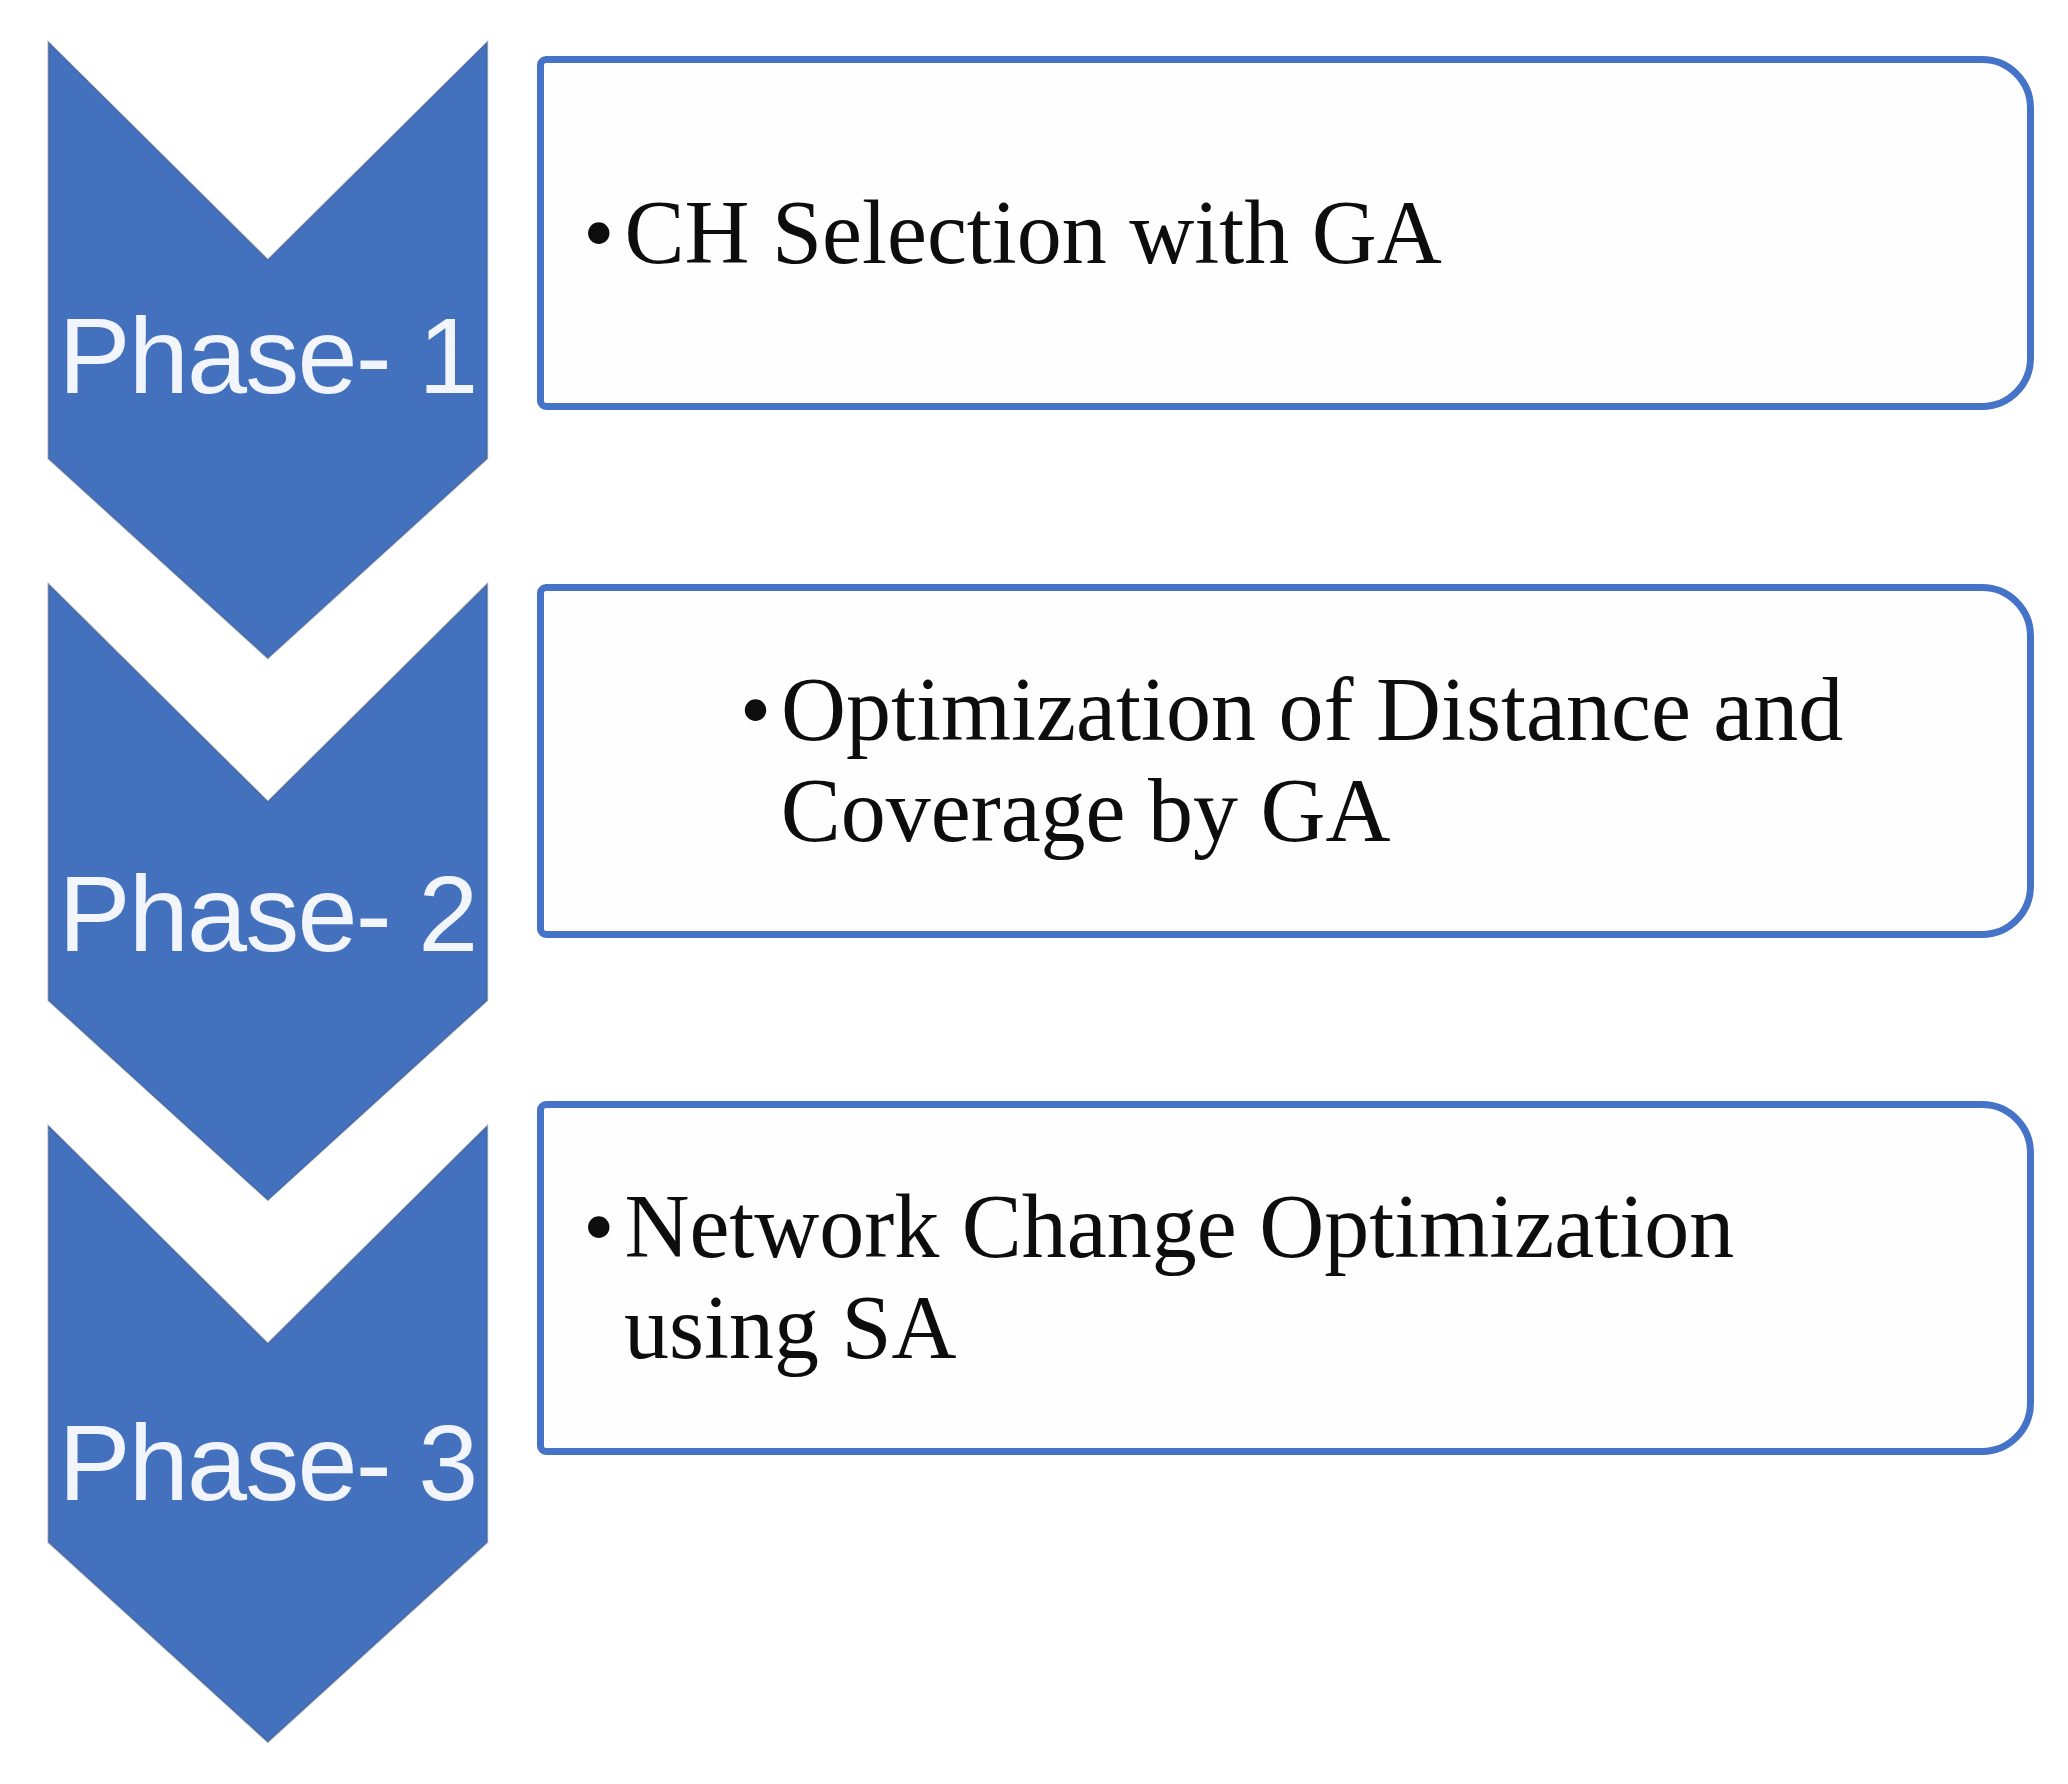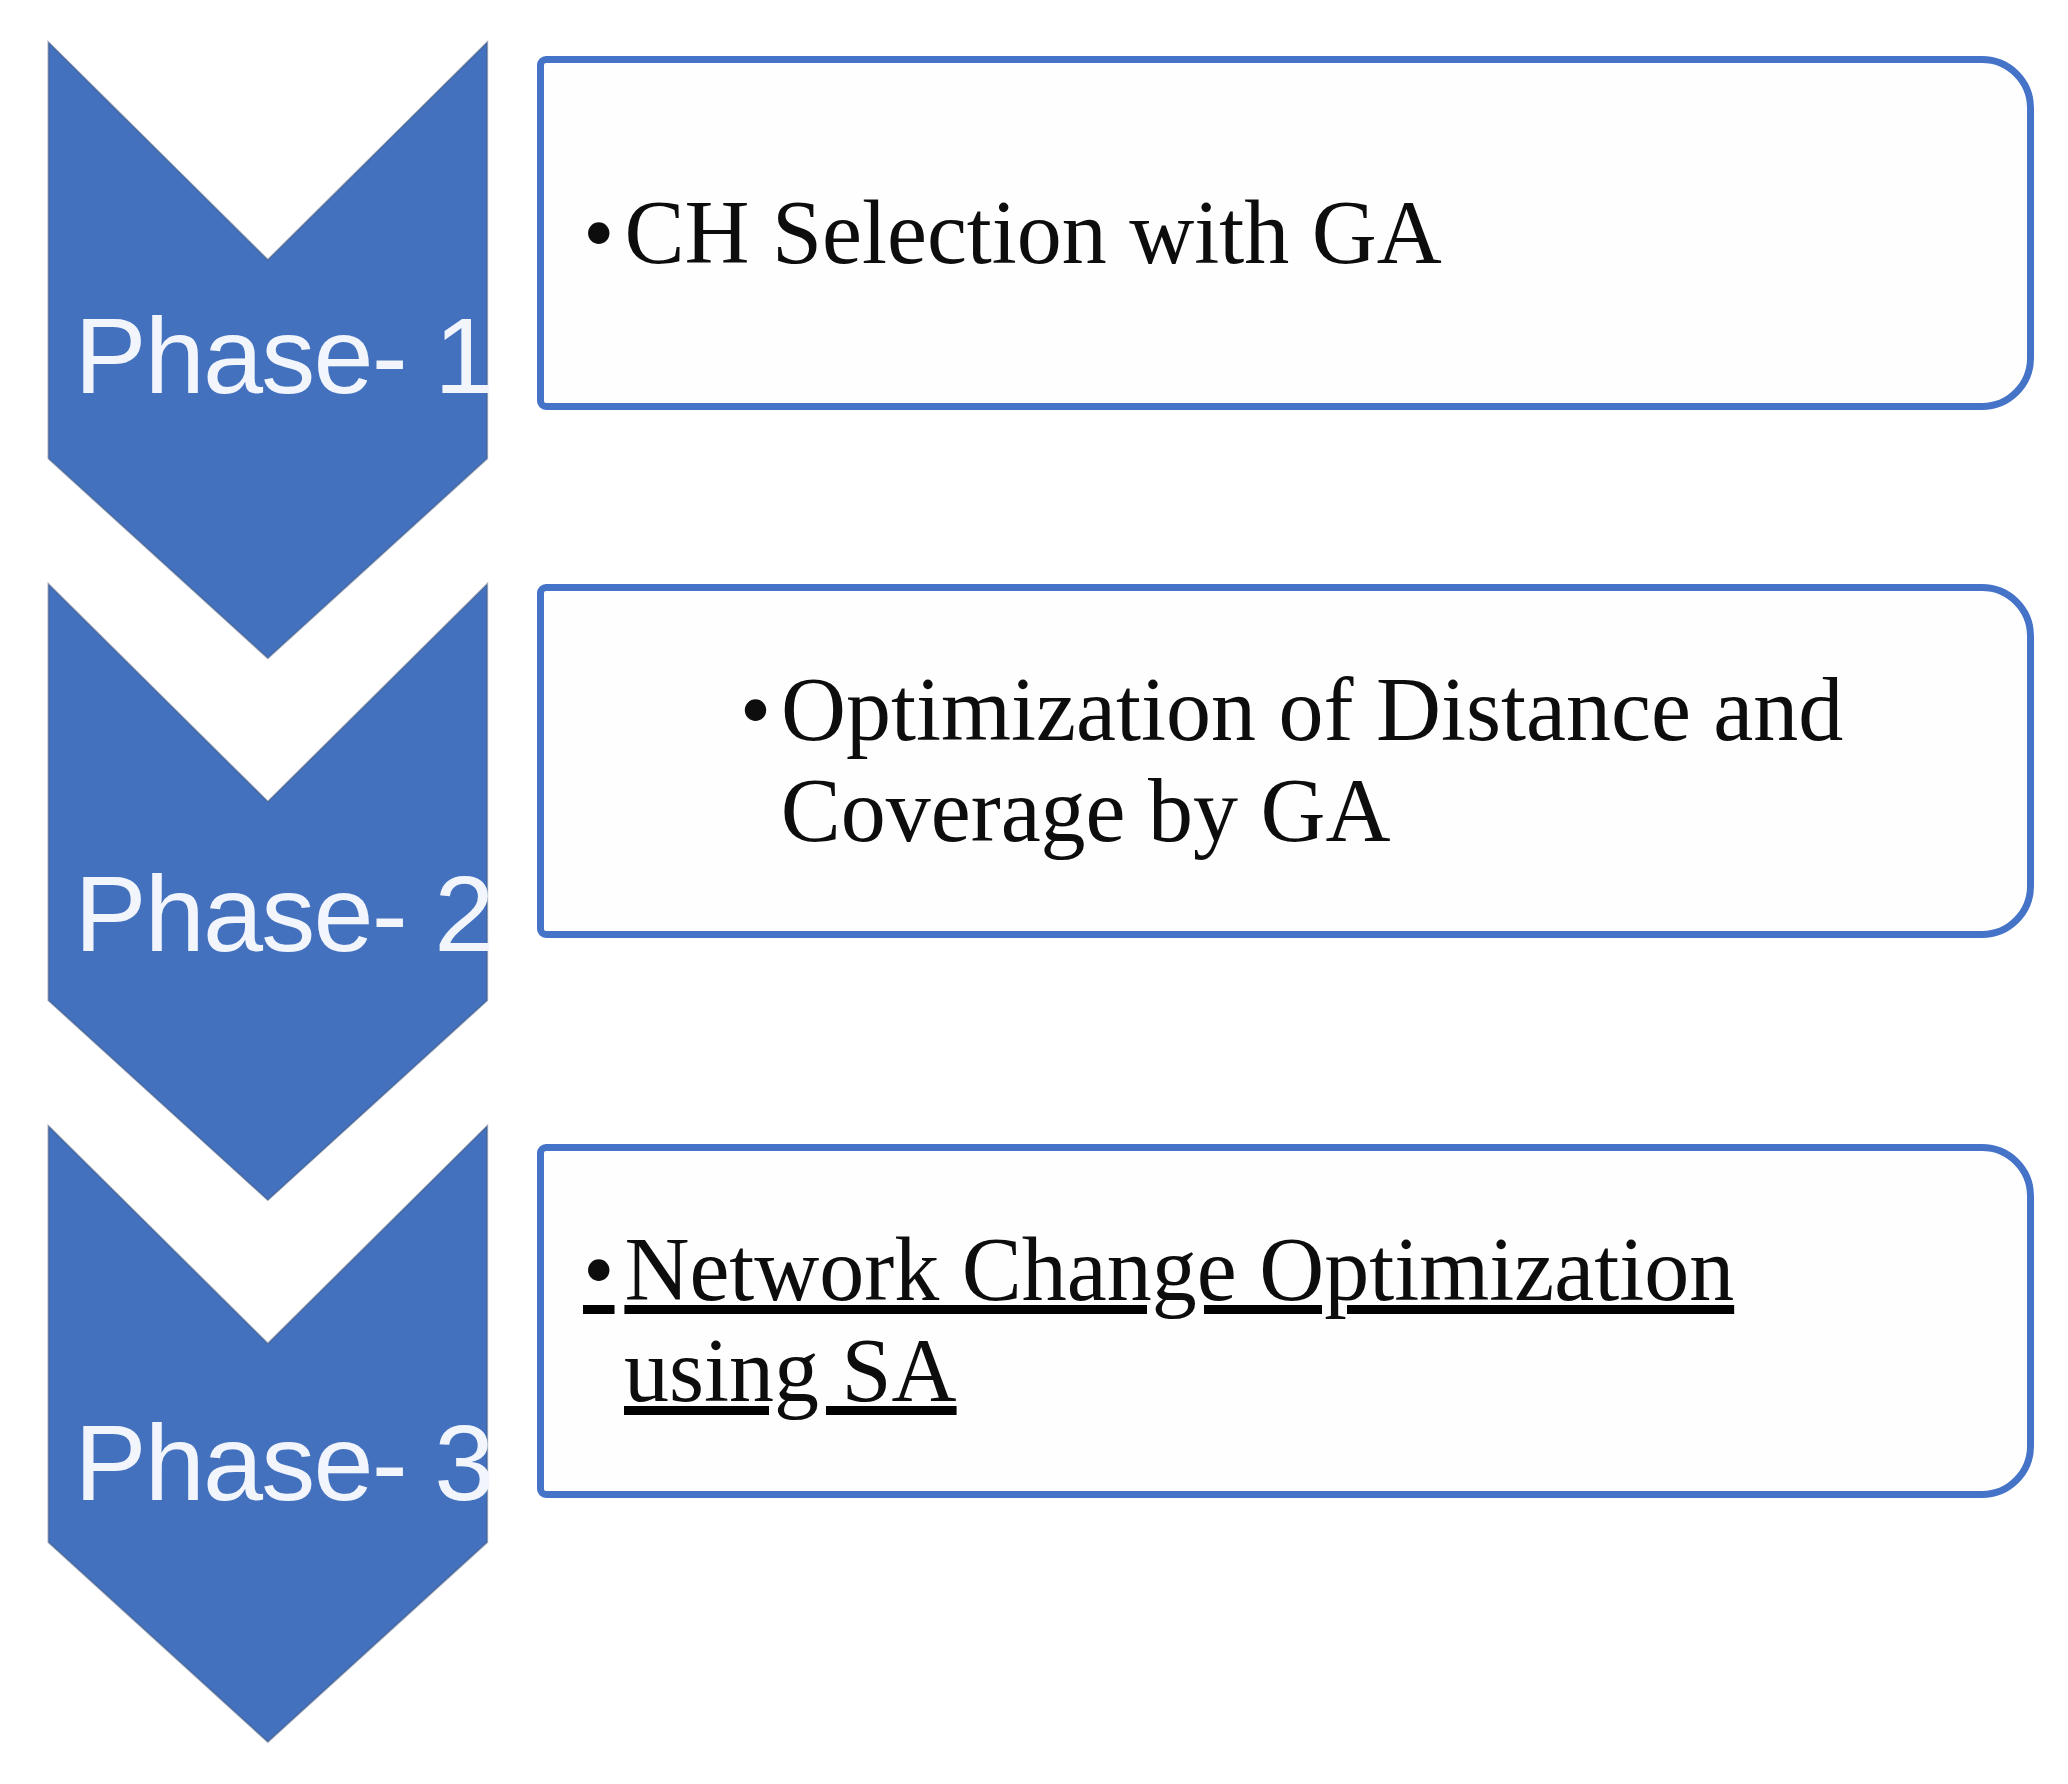--- a/index.html
+++ b/index.html
@@ -30,21 +30,20 @@
   .phase-label {
     position: absolute;
     left: 48px;
     width: 439px;
     text-align: center;
     font-size: 108px;
     line-height: 1;
     letter-spacing: -1.8px;
     color: var(--label-color, #f2f6fc);
     white-space: nowrap;
-    padding-left: 16px;
   }
   .content-box {
     position: absolute;
     left: 537px;
     width: 1497px;
     height: 354px;
     box-sizing: border-box;
     border: 7.2px solid var(--accent-border, #4573c7);
     border-radius: 9px 52px 52px 9px;
     background: #fefefe;
@@ -64,21 +63,21 @@
     white-space: nowrap;
   }
   .box-text .bullet {
     margin-right: 9.9px;
   }
   .label-1 { top: 302px; }
   .label-2 { top: 844px; margin-top: 16px; }
   .label-3 { top: 1385px; margin-top: 24px; }
   .box-1 { top: 56px; }
   .box-2 { top: 584px; align-items: center; }
-  .box-3 { top: 1144px; text-decoration: underline; }
+  .box-3 { top: 1101px; }
 </style>
 </head>
 <body>
 
 <div class="canvas">
 
   <svg class="chevron-layer" viewBox="0 0 2310 1993" xmlns="http://www.w3.org/2000/svg">
     <polygon points="54,47 299,290 544,47 544,512 299,735 54,512"></polygon>
     <polygon points="54,652 299,895 544,652 544,1117 299,1340 54,1117"></polygon>
     <polygon points="54,1257 299,1500 544,1257 544,1722 299,1945 54,1722"></polygon>

